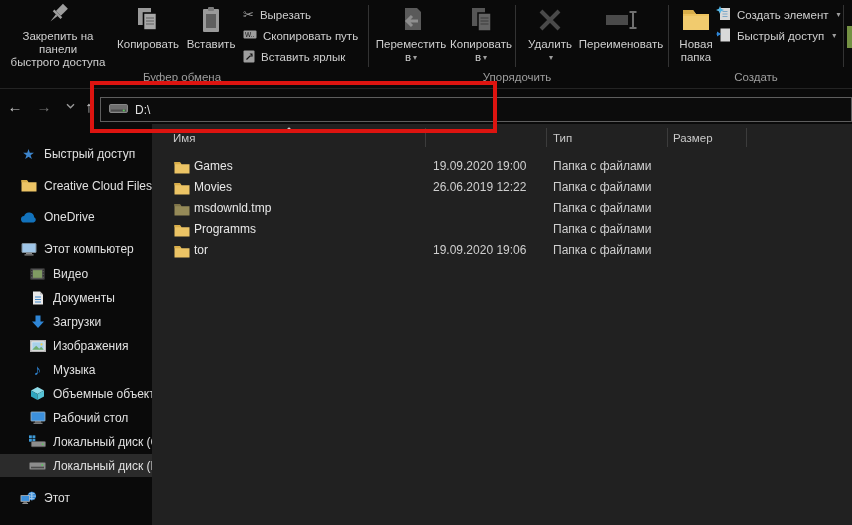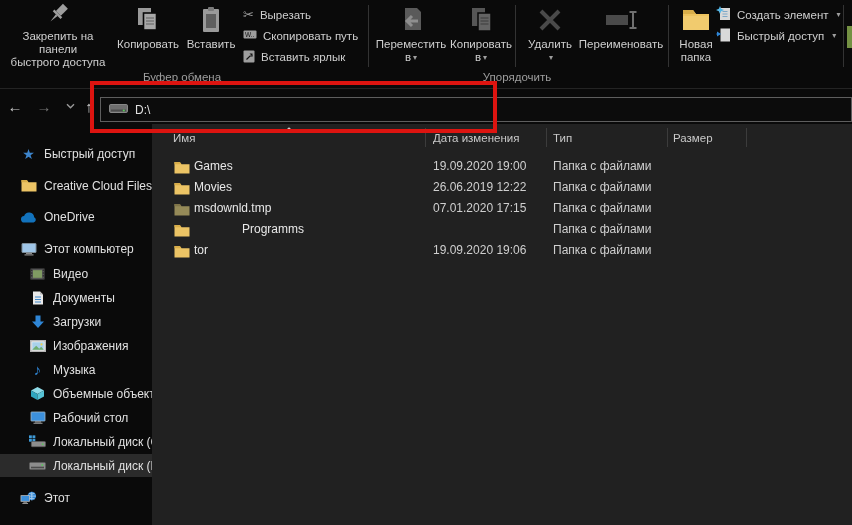--- a/index.html
+++ b/index.html
@@ -200,20 +200,21 @@
         <span>Быстрый доступ</span>
         <span class="caret">▾</span>
       </div>
     </div>
 
     <div class="rsep" style="left:843px;"></div>
     <div class="sliver"></div>
 
     <div class="rgroup" style="left:122px; width:120px;">Буфер обмена</div>
     <div class="rgroup" style="left:457px; width:120px;">Упорядочить</div>
+    <div class="rgroup" style="left:696px; width:120px;">Создать</div>
   </div>
 
   <div class="navbar">
     <div class="navbtn arrow-back" style="left:4px;">←</div>
     <div class="navbtn arrow-fwd" style="left:33px;">→</div>
     <div class="navbtn" style="left:59px;">
       <svg width="9" height="6" viewBox="0 0 9 6">
           <path d="M1 1.2l3.5 3.5L8 1.2" stroke="#9a9a9a" stroke-width="1.4" fill="none"></path>
         </svg>
     </div>
@@ -380,21 +381,20 @@
   </div>
 
   <div class="pane">
     <div class="sort-chevron">
       <svg width="12" height="6" viewBox="0 0 12 6">
           <path d="M1 5.5L6 1l5 4.5" stroke="#cfcfcf" stroke-width="1.2" fill="none"></path>
         </svg>
     </div>
 
     <div class="col-header" style="left:21px;">Имя</div>
-    <div class="col-header" style="left:281px;">Дата изменения</div>
     <div class="col-header" style="left:401px;">Тип</div>
     <div class="col-header" style="left:521px;">Размер</div>
     <div class="col-sep" style="left:273px;"></div>
     <div class="col-sep" style="left:394px;"></div>
     <div class="col-sep" style="left:515px;"></div>
     <div class="col-sep" style="left:594px;"></div>
 
     <div class="frow" style="top:32px;">
       <span class="ficon"><svg width="16" height="13" viewBox="0 0 16 13">
             <path d="M.5 1h5.3l1.7 2.2h8V12.5H.5z" fill="#ecc465"></path>
@@ -416,31 +416,30 @@
       <span class="fcell fmeta" style="left:401px;">Папка с файлами</span>
       <span class="fcell fmeta" style="left:521px;"></span>
     </div>
 
     <div class="frow" style="top:74px;">
       <span class="ficon"><svg width="16" height="13" viewBox="0 0 16 13">
             <path d="M.5 1h5.3l1.7 2.2h8V12.5H.5z" fill="#958a58"></path>
             <path d="M.5 1h5.3l1.7 2.2H.5z" fill="#7f7448"></path>
           </svg></span>
       <span class="fcell fname" style="left:42px;">msdownld.tmp</span>
-      <span class="fcell fmeta" style="left:281px;">07.01.2020 17:15</span>
       <span class="fcell fmeta" style="left:401px;">Папка с файлами</span>
       <span class="fcell fmeta" style="left:521px;"></span>
     </div>
 
     <div class="frow" style="top:95px;">
       <span class="ficon"><svg width="16" height="13" viewBox="0 0 16 13">
             <path d="M.5 1h5.3l1.7 2.2h8V12.5H.5z" fill="#ecc465"></path>
             <path d="M.5 1h5.3l1.7 2.2H.5z" fill="#d8ad49"></path>
           </svg></span>
-      <span class="fcell fname" style="left:42px;margin-left:48px;">Programms</span>
+      <span class="fcell fname" style="left:42px;">Programms</span>
       <span class="fcell fmeta" style="left:401px;">Папка с файлами</span>
       <span class="fcell fmeta" style="left:521px;"></span>
     </div>
 
     <div class="frow" style="top:116px;">
       <span class="ficon"><svg width="16" height="13" viewBox="0 0 16 13">
             <path d="M.5 1h5.3l1.7 2.2h8V12.5H.5z" fill="#ecc465"></path>
             <path d="M.5 1h5.3l1.7 2.2H.5z" fill="#d8ad49"></path>
           </svg></span>
       <span class="fcell fname" style="left:42px;">tor</span>

